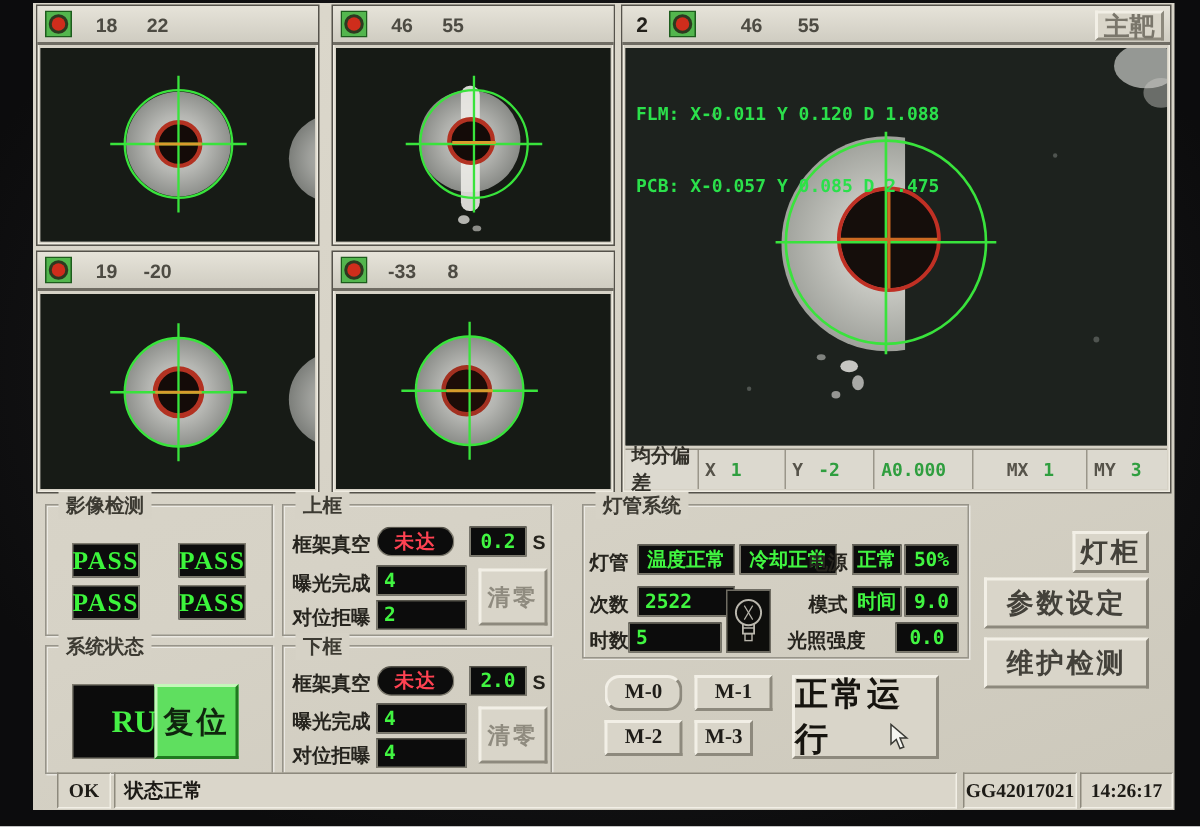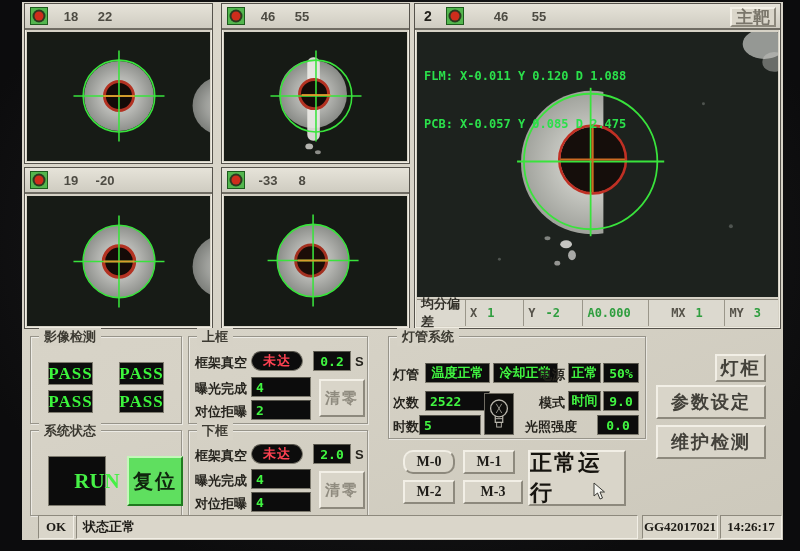--- a/index.html
+++ b/index.html
@@ -288,21 +288,21 @@
     <span class="group-title">影像检测</span>
     <div class="pass-box" style="position:absolute; left:17px; top:25px; width:45px; height:23px;">PASS</div>
     <div class="pass-box" style="position:absolute; left:88px; top:25px; width:45px; height:23px;">PASS</div>
     <div class="pass-box" style="position:absolute; left:17px; top:53px; width:45px; height:23px;">PASS</div>
     <div class="pass-box" style="position:absolute; left:88px; top:53px; width:45px; height:23px;">PASS</div>
   </div>
 
   <div class="group" style="left:8px; top:428px; width:152px; height:86px;">
     <span class="group-title">系统状态</span>
     <div class="run-box" style="left:17px; top:25px; width:58px; height:50px;">RUN</div>
-    <div class="btn-reset" style="left:96px; top:25px; width:56px; height:50px;">复位</div>
+    <div class="btn-reset" style="left:72px; top:25px; width:56px; height:50px;">复位</div>
   </div>
 
   <div class="group" style="left:166px; top:334px; width:180px; height:88px;">
     <span class="group-title">上框</span>
     <span class="flabel" style="left:6px; top:17px;">框架真空</span>
     <div class="display center alarm" style="left:62px; top:14px; width:52px; height:20px;">未达</div>
     <div class="display center" style="left:124px; top:14px; width:38px; height:20px;">0.2</div>
     <span class="flabel" style="left:166px; top:17px;">S</span>
     <span class="flabel" style="left:6px; top:43px;">曝光完成</span>
     <div class="display" style="left:62px; top:40px; width:60px; height:20px;">4</div>
@@ -349,21 +349,21 @@
         <rect x="12.5" y="30" width="5" height="5" fill="none" stroke="#b9b6ac" stroke-width="1"></rect>
         <line x1="12" y1="10" x2="18" y2="20" stroke="#b9b6ac" stroke-width="0.8"></line>
         <line x1="18" y1="10" x2="12" y2="20" stroke="#b9b6ac" stroke-width="0.8"></line>
       </svg>
     </div>
   </div>
 
   <div class="btn btn-m" style="left:381px; top:448px; width:52px; height:24px;border-radius:10px;">M-0</div>
   <div class="btn btn-m" style="left:441px; top:448px; width:52px; height:24px;">M-1</div>
   <div class="btn btn-m" style="left:381px; top:478px; width:52px; height:24px;">M-2</div>
-  <div class="btn btn-m" style="left:441px; top:478px; width:60px; height:24px;">M-3</div>
+  <div class="btn btn-m" style="left:441px; top:478px; width:39px; height:24px;">M-3</div>
   <div class="btn btn-runmode" style="left:506px; top:448px; width:98px; height:56px;">
     <span>正常运行</span>
     <svg style="position:absolute; right:18px; bottom:4px; width:13px; height:18px;" viewBox="0 0 13 18">
       <path d="M1 1 L1 14 L4.5 11 L7 17 L9.5 16 L7 10 L11.5 10 Z" fill="#f5f5f0" stroke="#3a3a35" stroke-width="1"></path>
     </svg>
   </div>
 
   <div class="btn btn-menu" style="left:693px; top:352px; width:51px; height:28px;">灯柜</div>
   <div class="btn btn-menu" style="left:634px; top:383px; width:110px; height:34px;">参数设定</div>
   <div class="btn btn-menu" style="left:634px; top:423px; width:110px; height:34px;">维护检测</div>

